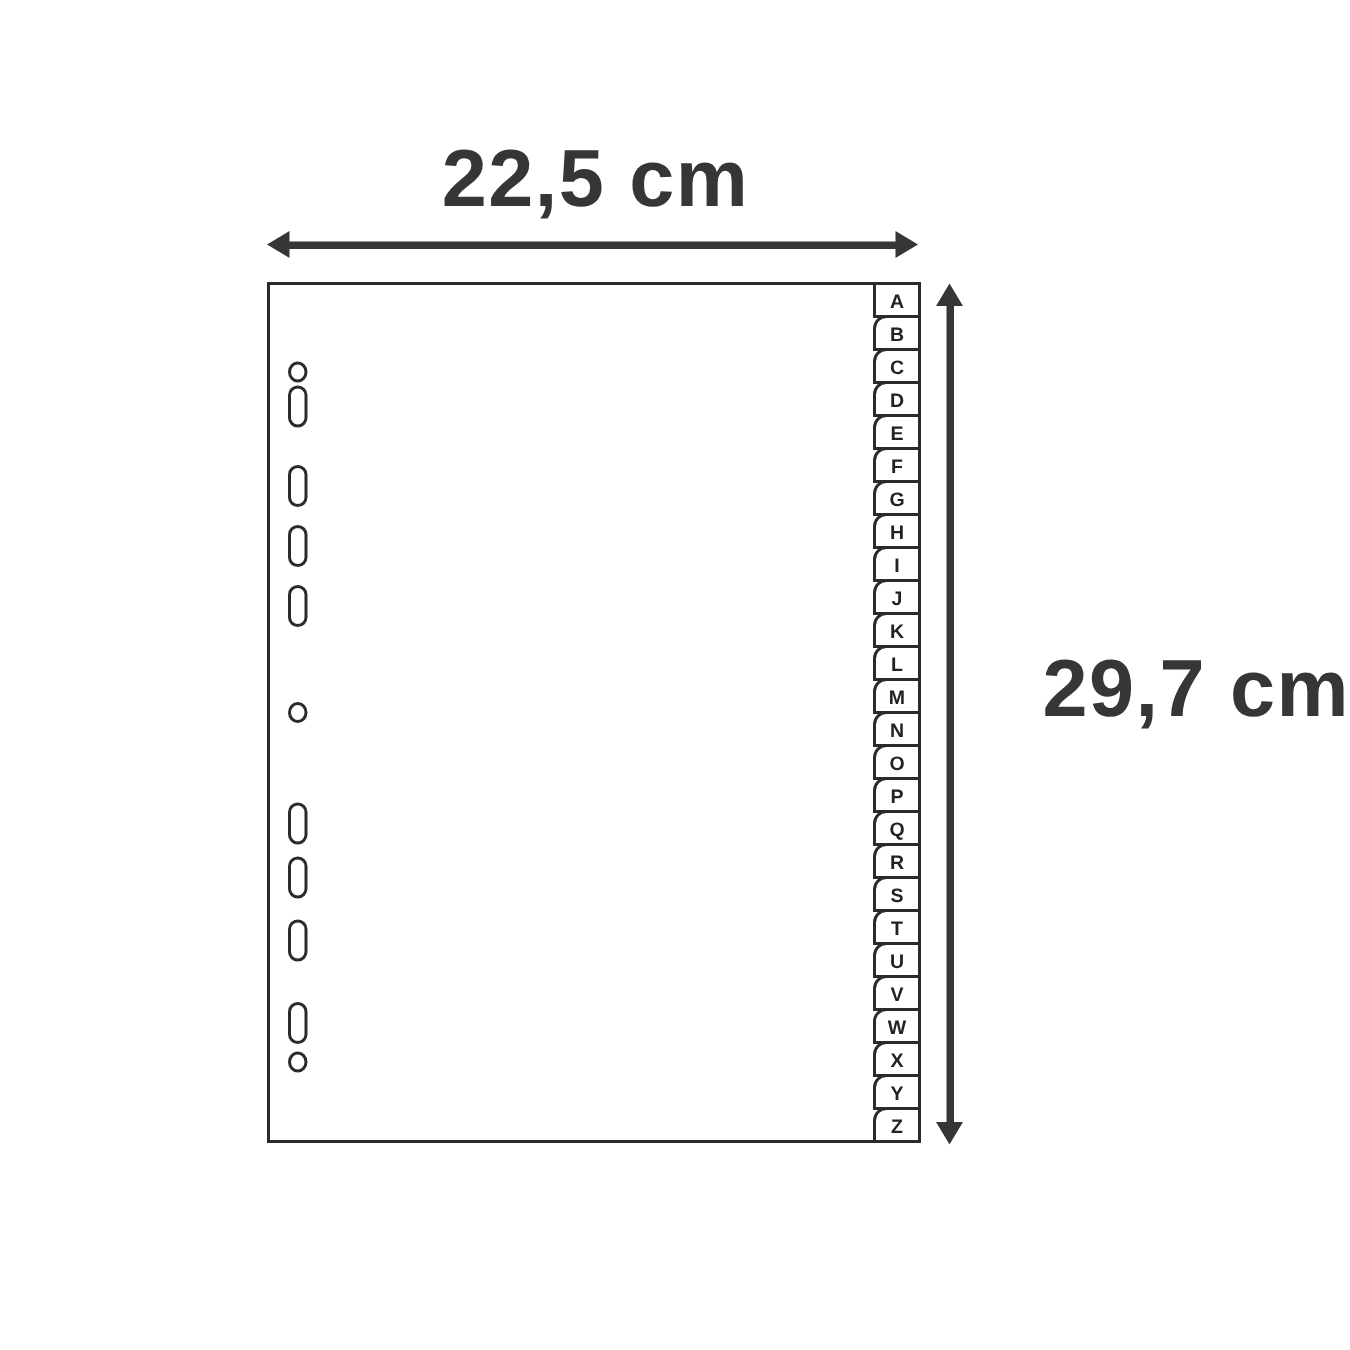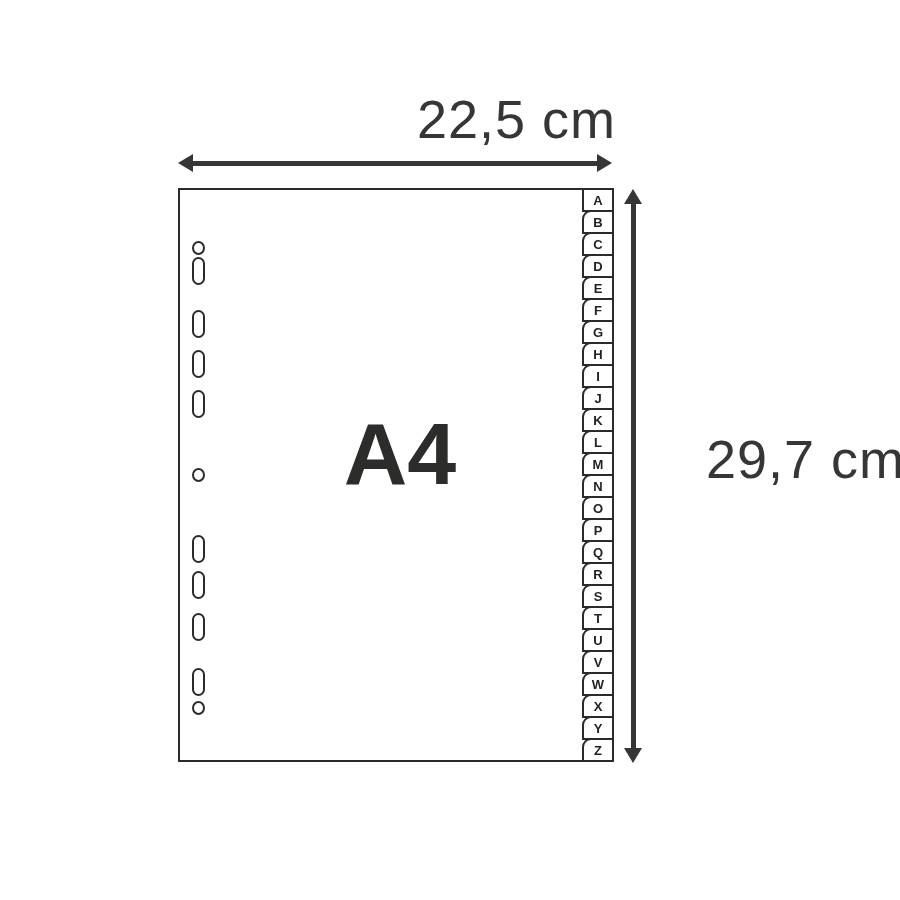--- a/index.html
+++ b/index.html
@@ -15,24 +15,24 @@
     font-family:"Liberation Sans", sans-serif;
     position:relative;
     overflow:hidden;
   }
   .abs{position:absolute;}
 
   
   .dim-label{
     color:var(--dim);
     font-size:54px;
-    font-weight:400;
+    font-weight:700;
     line-height:1;
     letter-spacing:1px;
-    text-align:right;
+    text-align:center;
     white-space:nowrap;
   }
   #width-label{left:178px;top:92px;width:438px;}
   #height-label{left:652px;top:432px;width:215px;margin-left:38px;}
 
   
   #width-arrow{left:178px;top:154px;width:434px;height:18px;}
   #width-arrow .line{position:absolute;left:10px;right:10px;top:7px;height:5px;background:var(--dim);}
   #width-arrow .head-left{position:absolute;left:0;top:0;width:0;height:0;
     border-top:9px solid transparent;border-bottom:9px solid transparent;border-right:15px solid var(--dim);}
@@ -106,21 +106,20 @@
 
 <div class="abs dim-label" id="width-label">22,5 cm</div>
 
 <div class="abs" id="width-arrow">
   <span class="head-left"></span>
   <span class="line"></span>
   <span class="head-right"></span>
 </div>
 
 <div class="abs" id="sheet">
-  <div class="abs" id="sheet-size-label">A4</div>
 
   <div id="holes">
       <div class="hole round" style="top: 51px;"></div>
       <div class="hole oblong" style="top: 67px;"></div>
       <div class="hole oblong" style="top: 120px;"></div>
       <div class="hole oblong" style="top: 160px;"></div>
       <div class="hole oblong" style="top: 200px;"></div>
       <div class="hole round" style="top: 278px;"></div>
       <div class="hole oblong" style="top: 345px;"></div>
       <div class="hole oblong" style="top: 381px;"></div>

